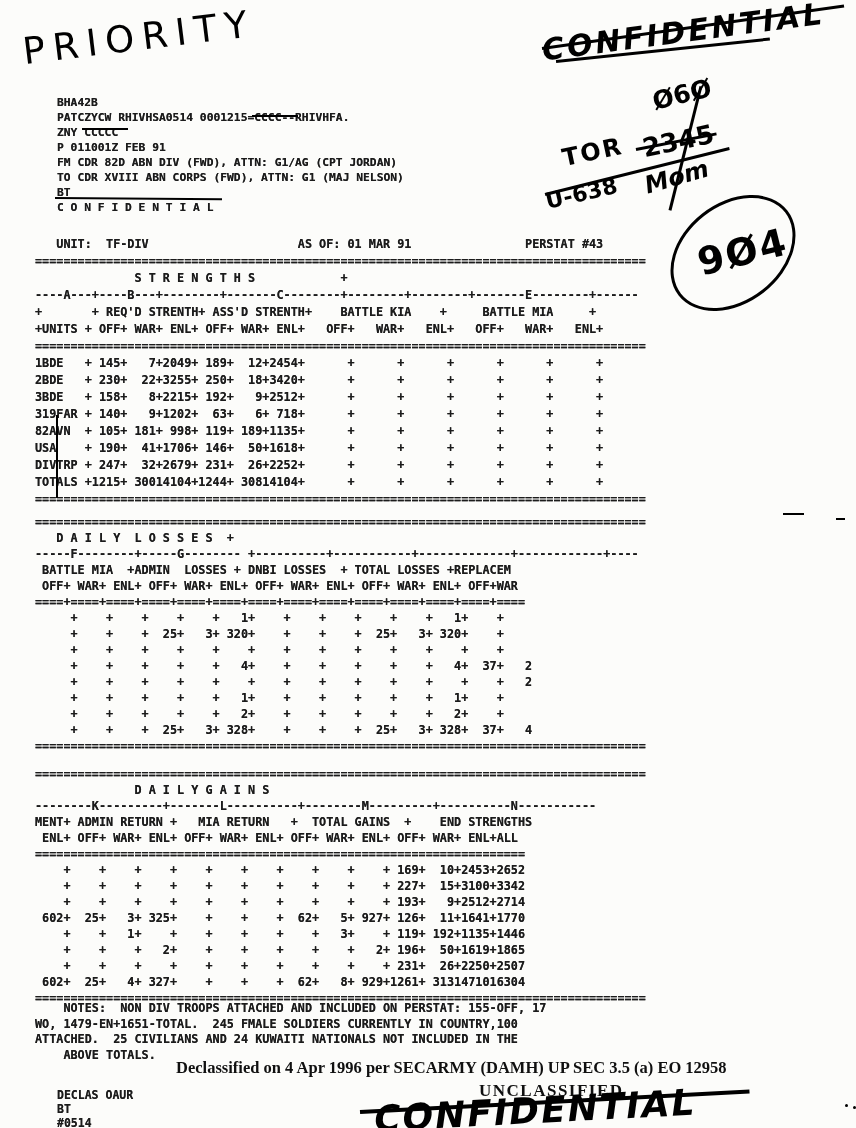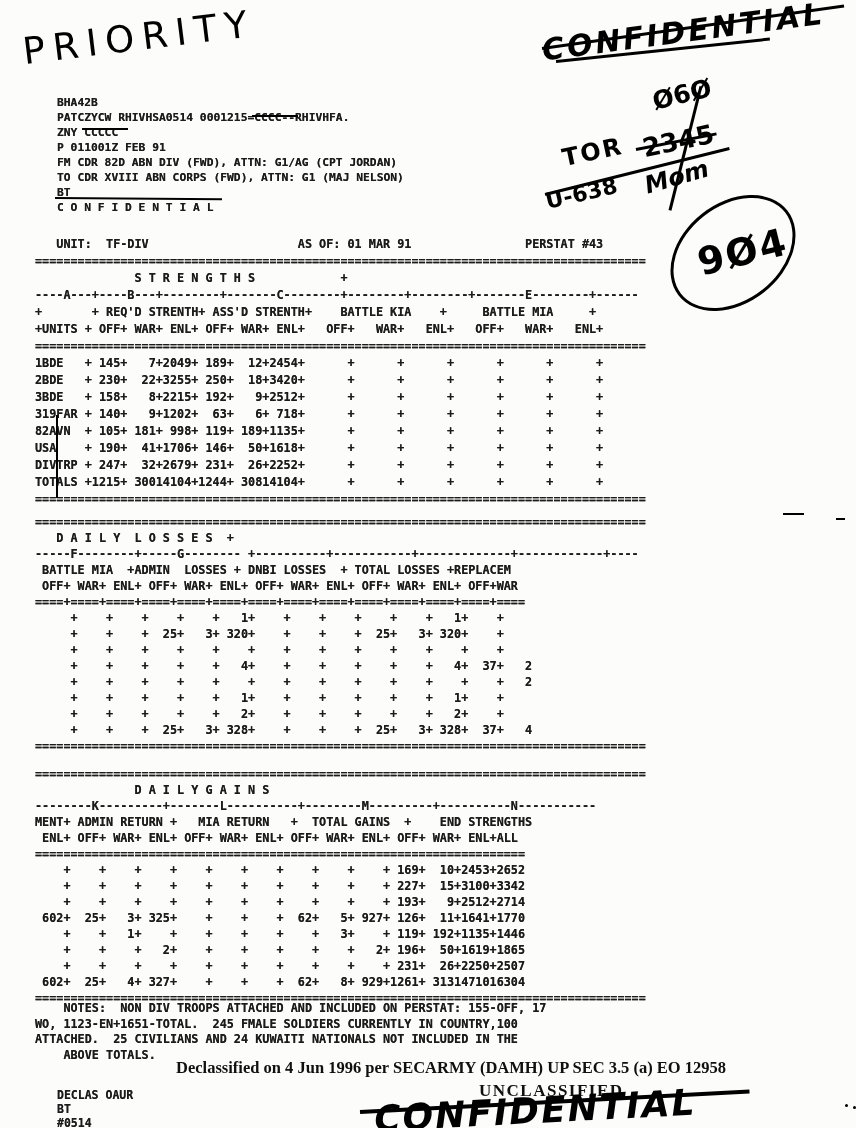--- a/index.html
+++ b/index.html
@@ -100,25 +100,25 @@
     +    +    +    +    +    +    +    +    +    + 227+  15+3100+3342
     +    +    +    +    +    +    +    +    +    + 193+   9+2512+2714
  602+  25+   3+ 325+    +    +    +  62+   5+ 927+ 126+  11+1641+1770
     +    +   1+    +    +    +    +    +   3+    + 119+ 192+1135+1446
     +    +    +   2+    +    +    +    +    +   2+ 196+  50+1619+1865
     +    +    +    +    +    +    +    +    +    + 231+  26+2250+2507
  602+  25+   4+ 327+    +    +    +  62+   8+ 929+1261+ 3131471016304
 ======================================================================================</pre>
 
   <pre class="mono t-not">    NOTES:  NON DIV TROOPS ATTACHED AND INCLUDED ON PERSTAT: 155-OFF, 17
-WO, 1123-EN+1651-TOTAL.  245 FMALE SOLDIERS CURRENTLY IN COUNTRY,100
+WO, 1479-EN+1651-TOTAL.  245 FMALE SOLDIERS CURRENTLY IN COUNTRY,100
 ATTACHED.  25 CIVILIANS AND 24 KUWAITI NATIONALS NOT INCLUDED IN THE
     ABOVE TOTALS.</pre>
 
-  <div class="serif" style="left:176px;top:1058px;font-size:16.5px;">Declassified on 4 Jun 1996 per SECARMY (DAMH) UP SEC 3.5 (a) EO 12958</div>
+  <div class="serif" style="left:176px;top:1058px;font-size:16.5px;">Declassified on 4 Apr 1996 per SECARMY (DAMH) UP SEC 3.5 (a) EO 12958</div>
   <div class="serif" style="left:479px;top:1081px;font-size:17px;letter-spacing:1.5px;">UNCLASSIFIED</div>
 
   <pre class="mono t-ftr">DECLAS OAUR
 BT
 #0514</pre>
 
   <div class="hand" style="left:374px;top:1090px;font-size:36px;letter-spacing:2px;font-style:italic;transform:rotate(-3deg);">CONFIDENTIAL</div>
   <div class="line" style="left:360px;top:1110px;width:390px;height:4px;transform:rotate(-3deg);"></div>
   <div class="dot" style="left:845px;top:1104px;width:3px;height:3px;"></div>
   <div class="dot" style="left:853px;top:1106px;width:3px;height:3px;"></div>

